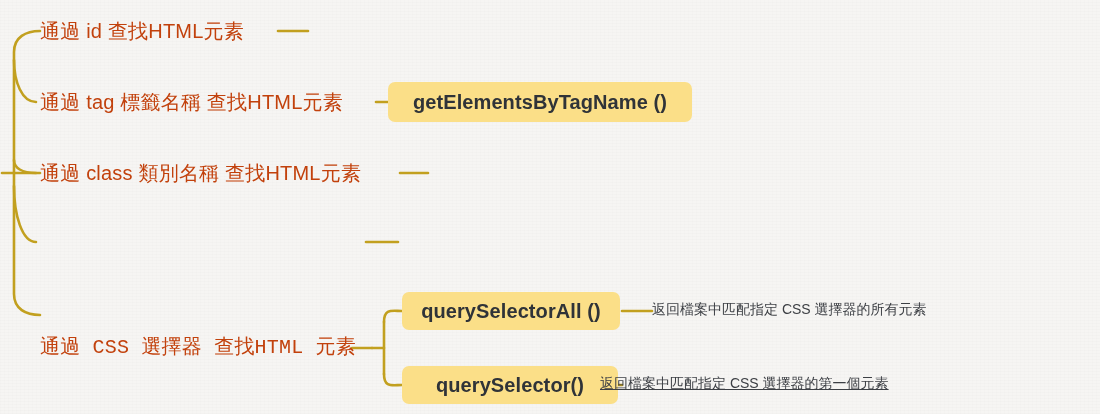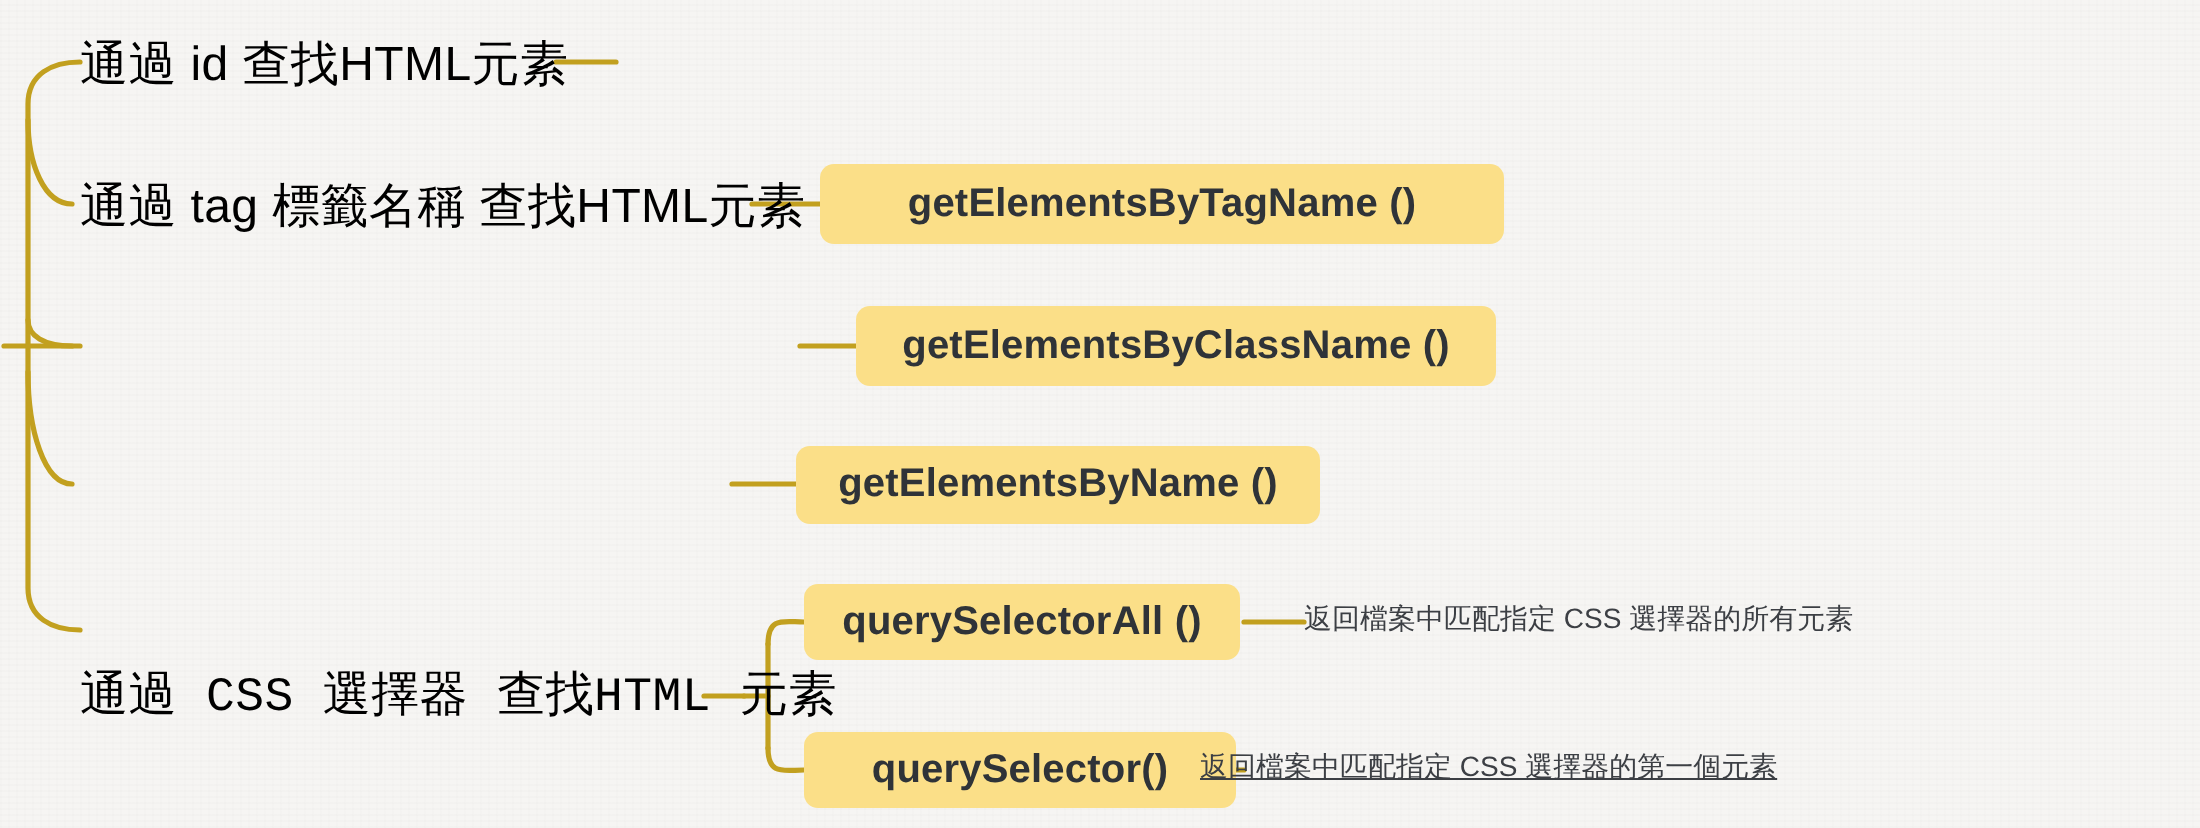--- a/index.html
+++ b/index.html
@@ -23,22 +23,22 @@
   }
   svg.connectors {
     position: absolute;
     left: 0; top: 0;
     width: 1100px;
     height: 414px;
     pointer-events: none;
   }
   .node-label {
     position: absolute;
-    font-size: 24px;
-    color: #000000;
+    font-size: 20px;
+    color: #c2410c;
     white-space: nowrap;
     letter-spacing: 0.2px;
     line-height: 1;
   }
   .badge {
     position: absolute;
     background: #fbdf88;
     border-radius: 7px;
     color: #2f3338;
     font-size: 20px;
@@ -89,25 +89,24 @@
       <path d="M384,322 L384,374"></path>
 
       <path d="M622,311 L652,311"></path>
       <path d="M592,385 L622,385"></path>
     </g>
   </svg>
 
   <div class="node-label" style="left:40px; top:21px;">通過 id 查找HTML元素</div>
 
   <div class="node-label" style="left:40px; top:92px;">通過 tag 標籤名稱 查找HTML元素</div>
-  <div class="badge" style="left:410px; top:82px; width:342px; height:40px;">getElementsByTagName ()</div>
+  <div class="badge" style="left:388px; top:82px; width:304px; height:40px;">getElementsByTagName ()</div>
 
-  <div class="badge" style="left:428px; top:153px; width:320px; height:40px;">getElementsByClassName ()</div>
+  <div class="node-label" style="left:40px; top:163px;">通過 class 類別名稱 查找HTML元素</div>
 
-  <div class="badge" style="left:398px; top:223px; width:262px; height:39px;">getElementsByName ()</div>
 
   <div class="node-label" style="left:40px; top:338px;font-family:Liberation Mono, monospace;">通過 CSS 選擇器 查找HTML 元素</div>
 
   <div class="badge" style="left:402px; top:292px; width:218px; height:38px;">querySelectorAll ()</div>
   <div class="desc" style="left:652px; top:302px;">返回檔案中匹配指定 CSS 選擇器的所有元素</div>
 
   <div class="badge" style="left:402px; top:366px; width:216px; height:38px;">querySelector()</div>
   <div class="desc" style="left:600px; top:376px;text-decoration:underline;">返回檔案中匹配指定 CSS 選擇器的第一個元素</div>
 
 </div>

